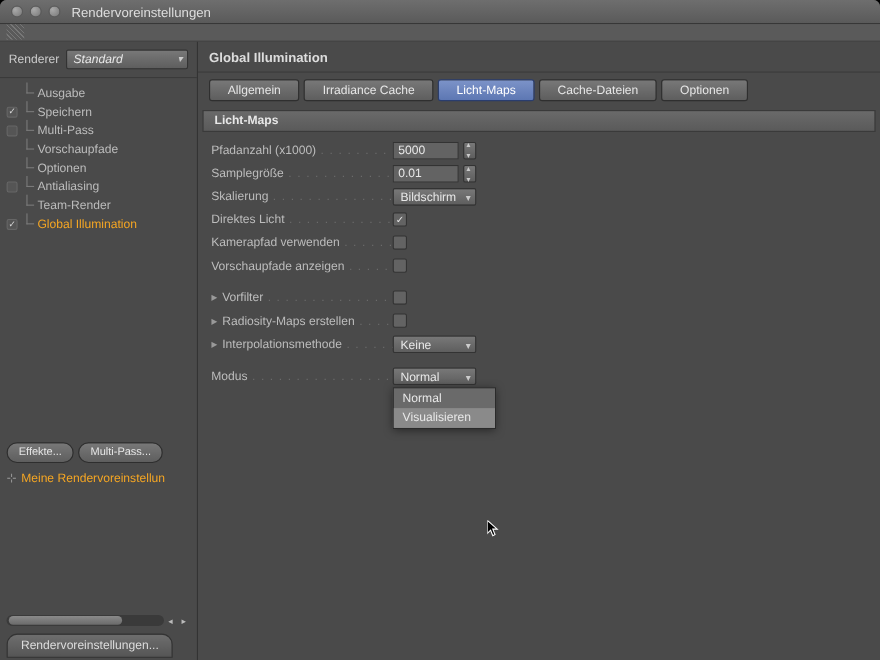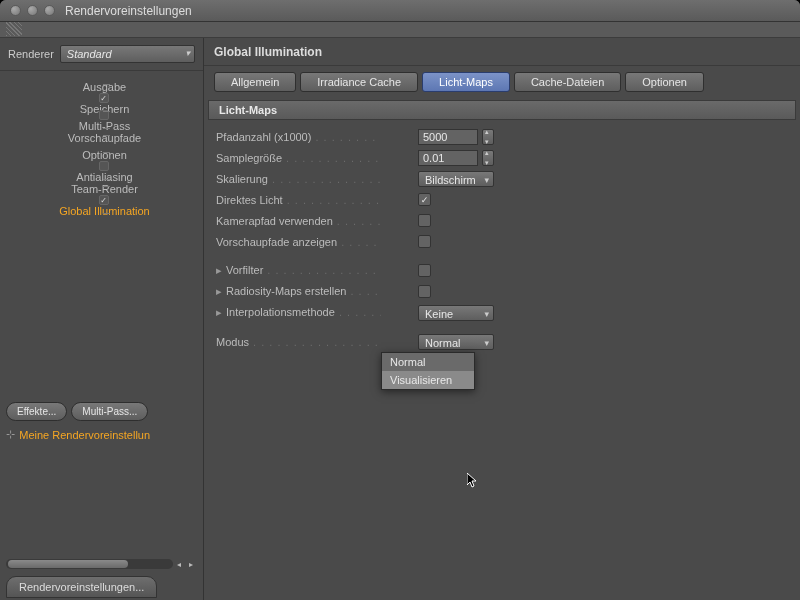--- a/index.html
+++ b/index.html
@@ -10,28 +10,28 @@
 .titlebar { height: 22px; background: linear-gradient(#6e6e6e,#5a5a5a); display: flex; align-items: center; border-bottom: 1px solid #333; }
 .traffic { display: flex; gap: 6px; padding: 0 10px; }
 .traffic span { width: 11px; height: 11px; border-radius: 50%; background: radial-gradient(circle at 30% 30%, #aaa, #777); border: 1px solid #5a5a5a; }
 .title-text { flex: 1; text-align: left; color: #ddd; font-size: 12px; padding-right: 50px; }
 
 .toolbar-strip { height: 16px; background: #5a5a5a; border-bottom: 1px solid #3c3c3c; }
 .grip { width: 16px; height: 14px; margin-left: 6px; background: repeating-linear-gradient(45deg,#777 0 1px,transparent 1px 3px); }
 
 .body { flex: 1; display: flex; background: #4a4a4a; min-height: 0; }
 
-.sidebar { width: 204px; background: #4a4a4a; display: flex; flex-direction: column; border-right: 1px solid #333; }
+.sidebar { width: 180px; background: #4a4a4a; display: flex; flex-direction: column; border-right: 1px solid #333; }
 .renderer-row { display: flex; align-items: center; gap: 6px; padding: 7px 8px; border-bottom: 1px solid #3a3a3a; }
 .renderer-row label { color: #ccc; }
 .dropdown { flex: 1; background: linear-gradient(#787878,#5e5e5e); border: 1px solid #333; border-radius: 2px; color: #e8e8e8; padding: 2px 16px 2px 6px; position: relative; cursor: pointer; font-style: italic; }
 .dropdown::after { content: "▾"; position: absolute; right: 4px; top: 2px; color: #ccc; font-size: 9px; }
 
 .tree { padding: 5px 0; flex: 0 0 auto; }
-.tree-row { display: flex; align-items: center; height: 17px; padding-left: 4px; color: #bcbcbc; flex-direction: column; }
+.tree-row { display: flex; align-items: center; height: 17px; padding-left: 4px; color: #bcbcbc; }
 .tree-cb { width: 14px; display: flex; justify-content: center; }
 .tree-cb .box { width: 10px; height: 10px; border: 1px solid #666; border-radius: 2px; background: #555; display:flex; align-items:center; justify-content:center; }
 .tree-cb .box.on::after { content: "✓"; font-size: 8px; color: #ddd; }
 .tree-connector { width: 14px; height: 17px; position: relative; }
 .tree-connector::before { content: ""; position: absolute; left: 6px; top: -1px; bottom: 8px; width: 1px; background: #7a7a7a; }
 .tree-connector::after { content: ""; position: absolute; left: 6px; top: 8px; width: 7px; height: 1px; background: #7a7a7a; }
 .tree-row.last .tree-connector::before { bottom: 8px; }
 .tree-label { padding-left: 2px; cursor: pointer; }
 .tree-label.active { color: #f5a623; }
 
@@ -56,21 +56,21 @@
 .tab { background: linear-gradient(#787878,#5e5e5e); border: 1px solid #2f2f2f; border-radius: 3px; color: #e6e6e6; padding: 3px 16px; cursor: pointer; }
 .tab.active { background: linear-gradient(#7c93c8,#5d77b3); color: #fff; border-color: #2a3d6e; }
 
 .subheader { background: linear-gradient(#6a6a6a,#5a5a5a); color: #e8e8e8; font-weight: bold; padding: 3px 10px; margin: 2px 4px 6px; border: 1px solid #3a3a3a; }
 
 .form { padding: 0 12px; position: relative; }
 .frow { display: flex; align-items: center; height: 21px; }
 .fk { width: 165px; color: #bcbcbc; position: relative; overflow: hidden; white-space: nowrap; }
 .fk::after { content: " . . . . . . . . . . . . . . . . . . . . . . . . ."; color: #6b6b6b; letter-spacing: 1px; }
 .fk .arrow-exp { color: #999; display: inline-block; width: 10px; }
-.fv { display: flex; align-items: flex-end; gap: 4px; margin-left: 37px; }
+.fv { display: flex; align-items: flex-end; gap: 4px; }
 .numfield { background: #636363; border: 1px solid #333; color: #e8e8e8; padding: 1px 4px; width: 60px; height: 16px; }
 .spinner { width: 12px; height: 16px; background: linear-gradient(#787878,#5e5e5e); border: 1px solid #333; border-radius: 2px; position: relative; }
 .spinner::before { content: "▴"; position: absolute; top: -2px; left: 2px; font-size: 7px; color: #ccc; }
 .spinner::after { content: "▾"; position: absolute; bottom: -2px; left: 2px; font-size: 7px; color: #ccc; }
 .chk { width: 13px; height: 13px; background: #636363; border: 1px solid #333; border-radius: 2px; display:flex; align-items:center; justify-content:center; }
 .chk.on::after { content: "✓"; font-size: 9px; color: #e8e8e8; }
 .ddv { width: 76px; background: linear-gradient(#787878,#5e5e5e); border: 1px solid #333; border-radius: 2px; color: #e8e8e8; padding: 1px 14px 1px 6px; position: relative; cursor: pointer; height: 16px; line-height: 14px; }
 .ddv::after { content: "▾"; position: absolute; right: 4px; top: 1px; color: #ccc; font-size: 9px; }
 .gap { height: 8px; }
 

